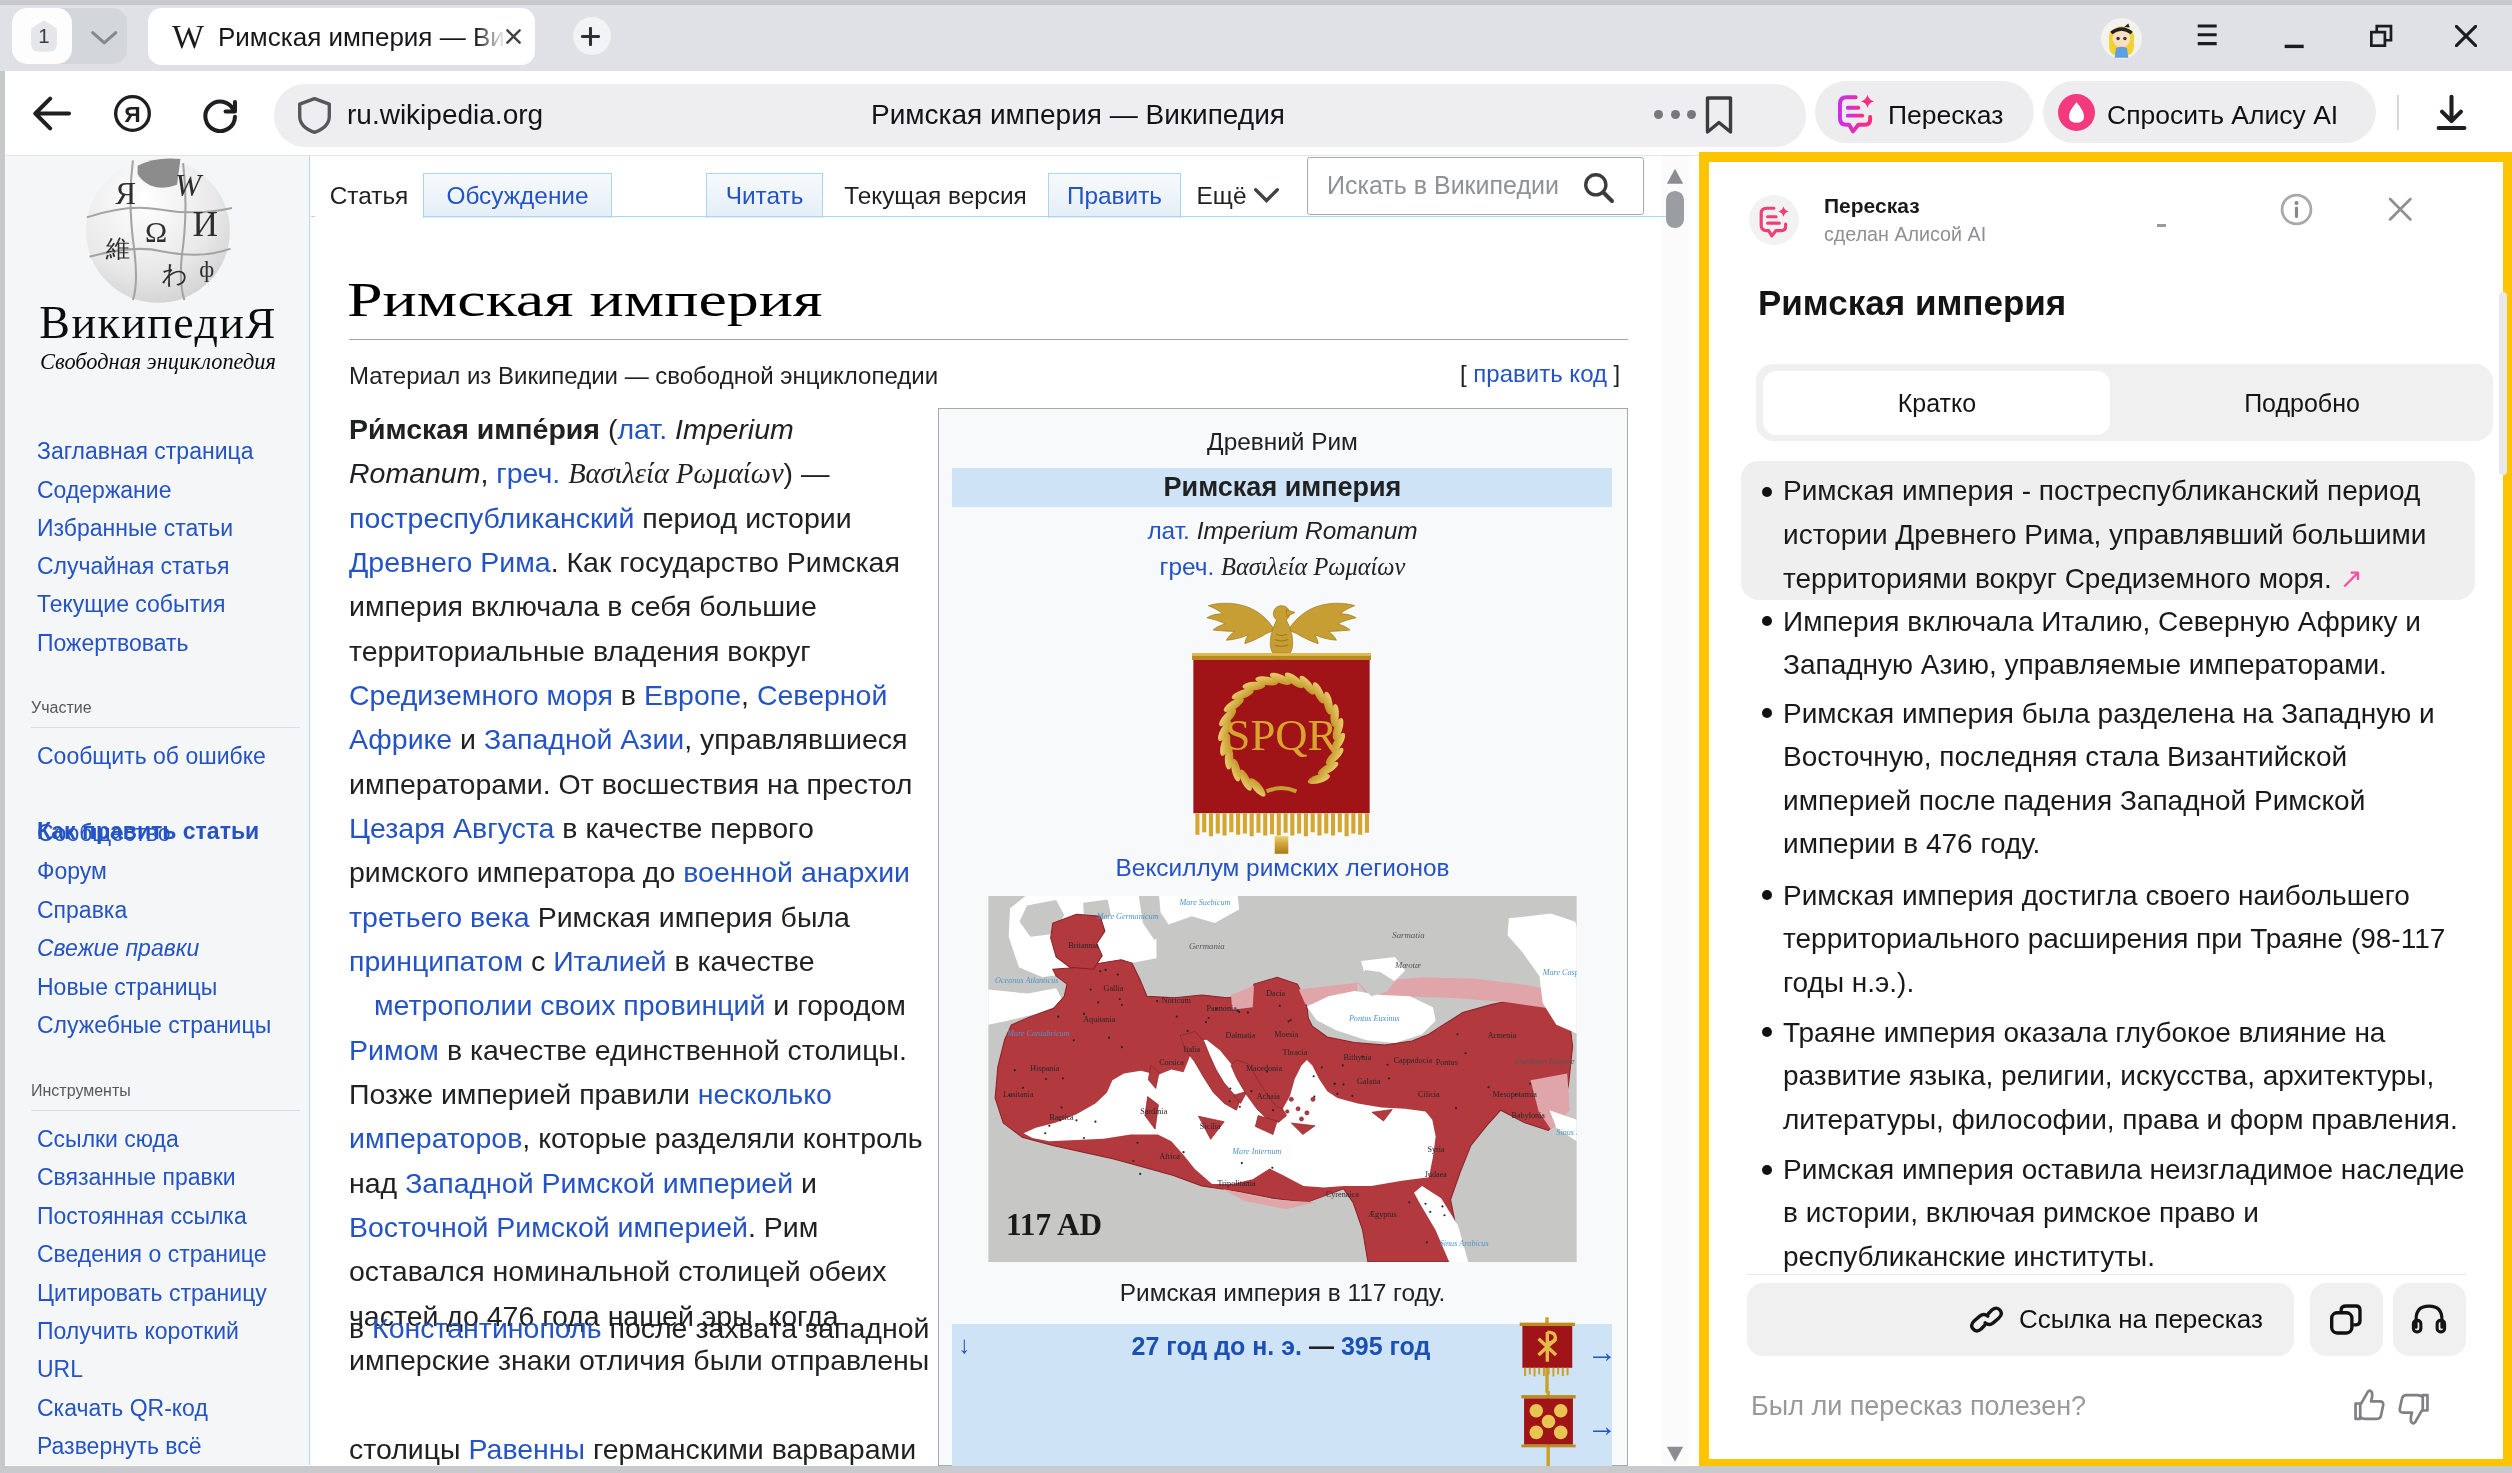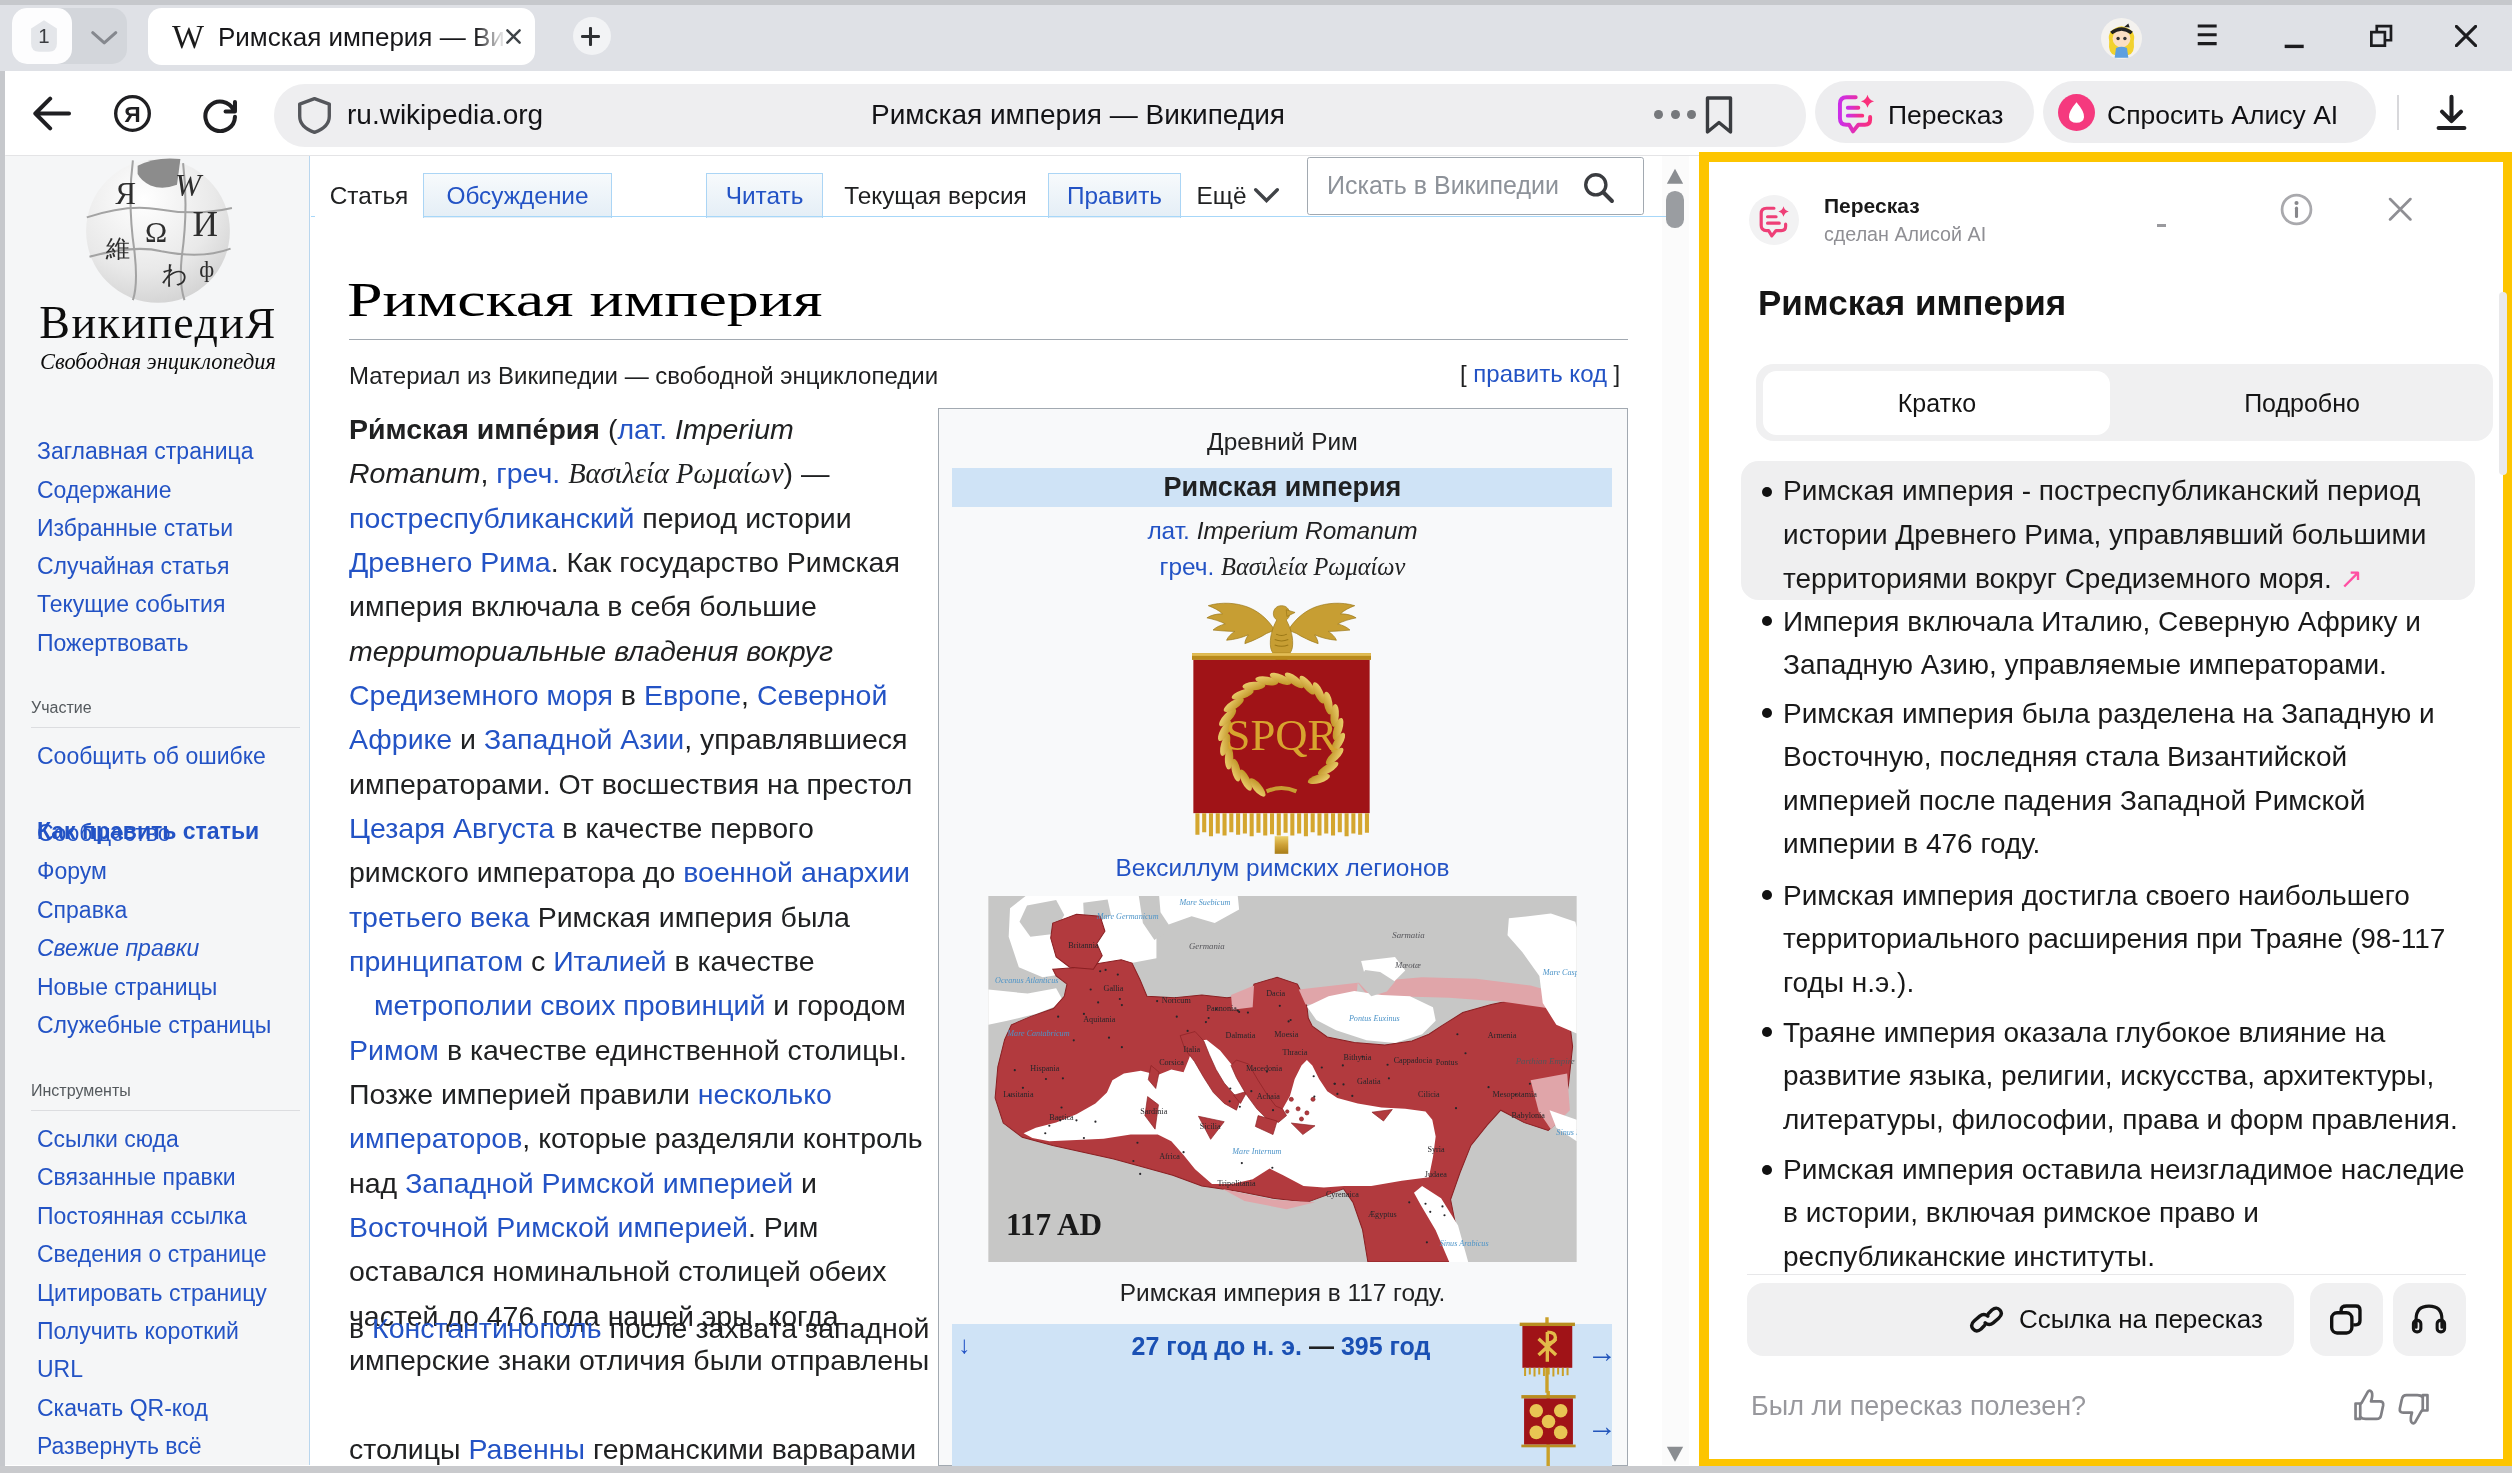--- a/index.html
+++ b/index.html
@@ -253,21 +253,21 @@
 <div id="articletitle">Римская империя</div>
 <div id="titlehr"></div>
 <div id="subline">Материал из Википедии — свободной энциклопедии</div>
 <div id="editcode">[ <a>править код</a> ]</div>
 
 <div class="bl" style="top:429px;"><b>Ри́мская импе́рия</b> (<a>лат.</a> <i>Imperium</i></div>
 <div class="bl" style="top:473px;"><i>Romanum</i>, <a>греч.</a> <i style="font-family:'Liberation Serif',serif;">Βασιλεία Ρωμαίων</i>) —</div>
 <div class="bl" style="top:518px;"><a>постреспубликанский</a> период истории</div>
 <div class="bl" style="top:562px;"><a>Древнего Рима</a>. Как государство Римская</div>
 <div class="bl" style="top:606px;">империя включала в себя большие</div>
-<div class="bl" style="top:651px;font-style:italic;">территориальные владения вокруг</div>
+<div class="bl" style="top:651px;">территориальные владения вокруг</div>
 <div class="bl" style="top:695px;"><a>Средиземного моря</a> в <a>Европе</a>, <a>Северной</a></div>
 <div class="bl" style="top:739px;"><a>Африке</a> и <a>Западной Азии</a>, управлявшиеся</div>
 <div class="bl" style="top:784px;">императорами. От восшествия на престол</div>
 <div class="bl" style="top:828px;"><a>Цезаря Августа</a> в качестве первого</div>
 <div class="bl" style="top:872px;">римского императора до <a>военной анархии</a></div>
 <div class="bl" style="top:917px;"><a>третьего века</a> Римская империя была</div>
 <div class="bl" style="top:961px;"><a>принципатом</a> с <a>Италией</a> в качестве</div>
 <div class="bl" style="top:1005px;margin-left:25px;"><a>метрополии своих провинций</a> и городом</div>
 <div class="bl" style="top:1050px;"><a>Римом</a> в качестве единственной столицы.</div>
 <div class="bl" style="top:1094px;">Позже империей правили <a>несколько</a></div>

